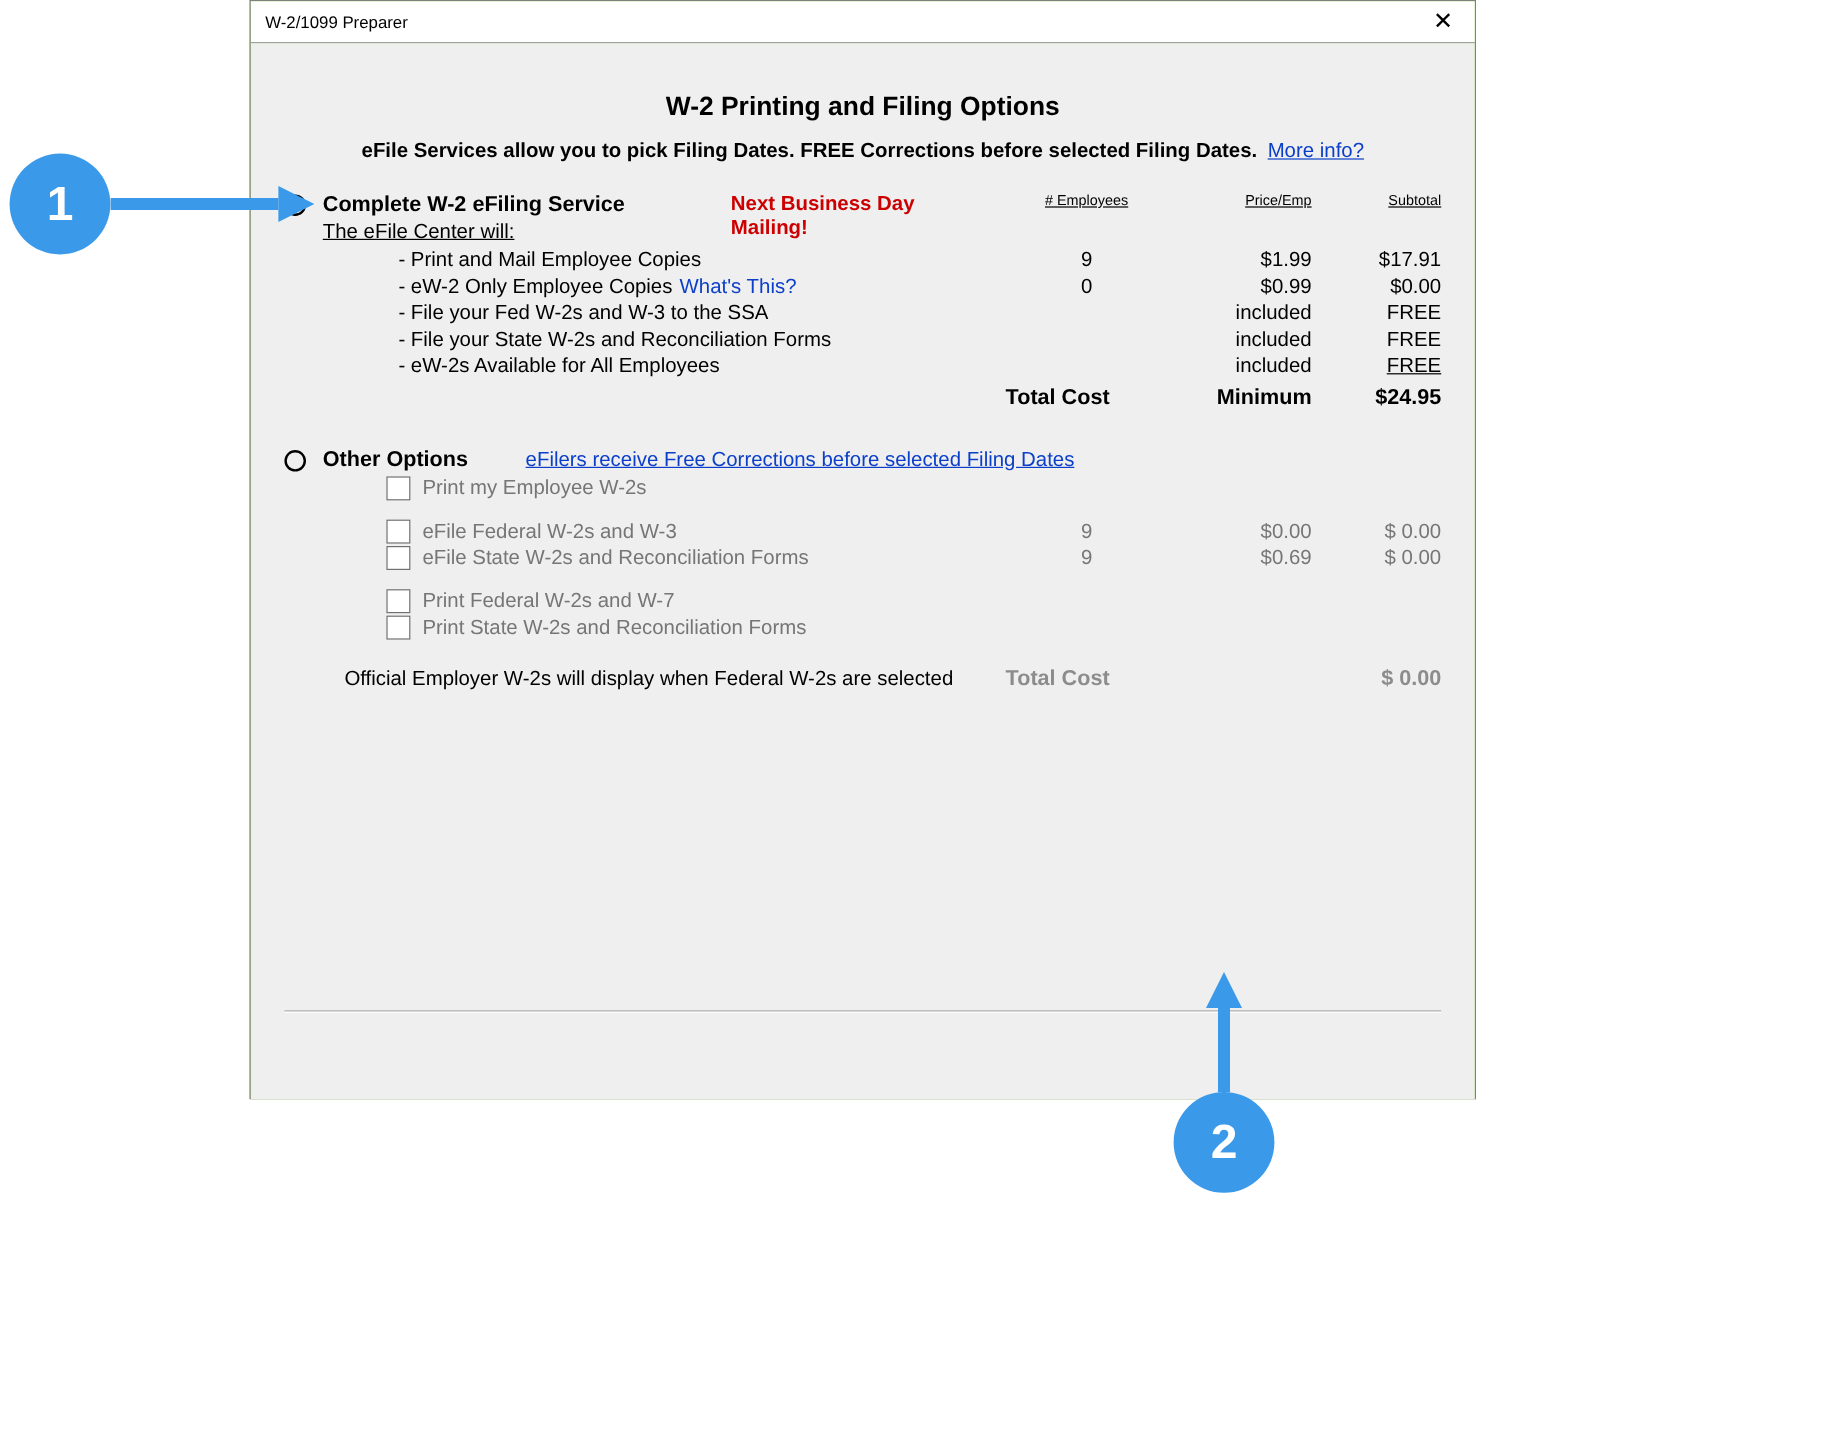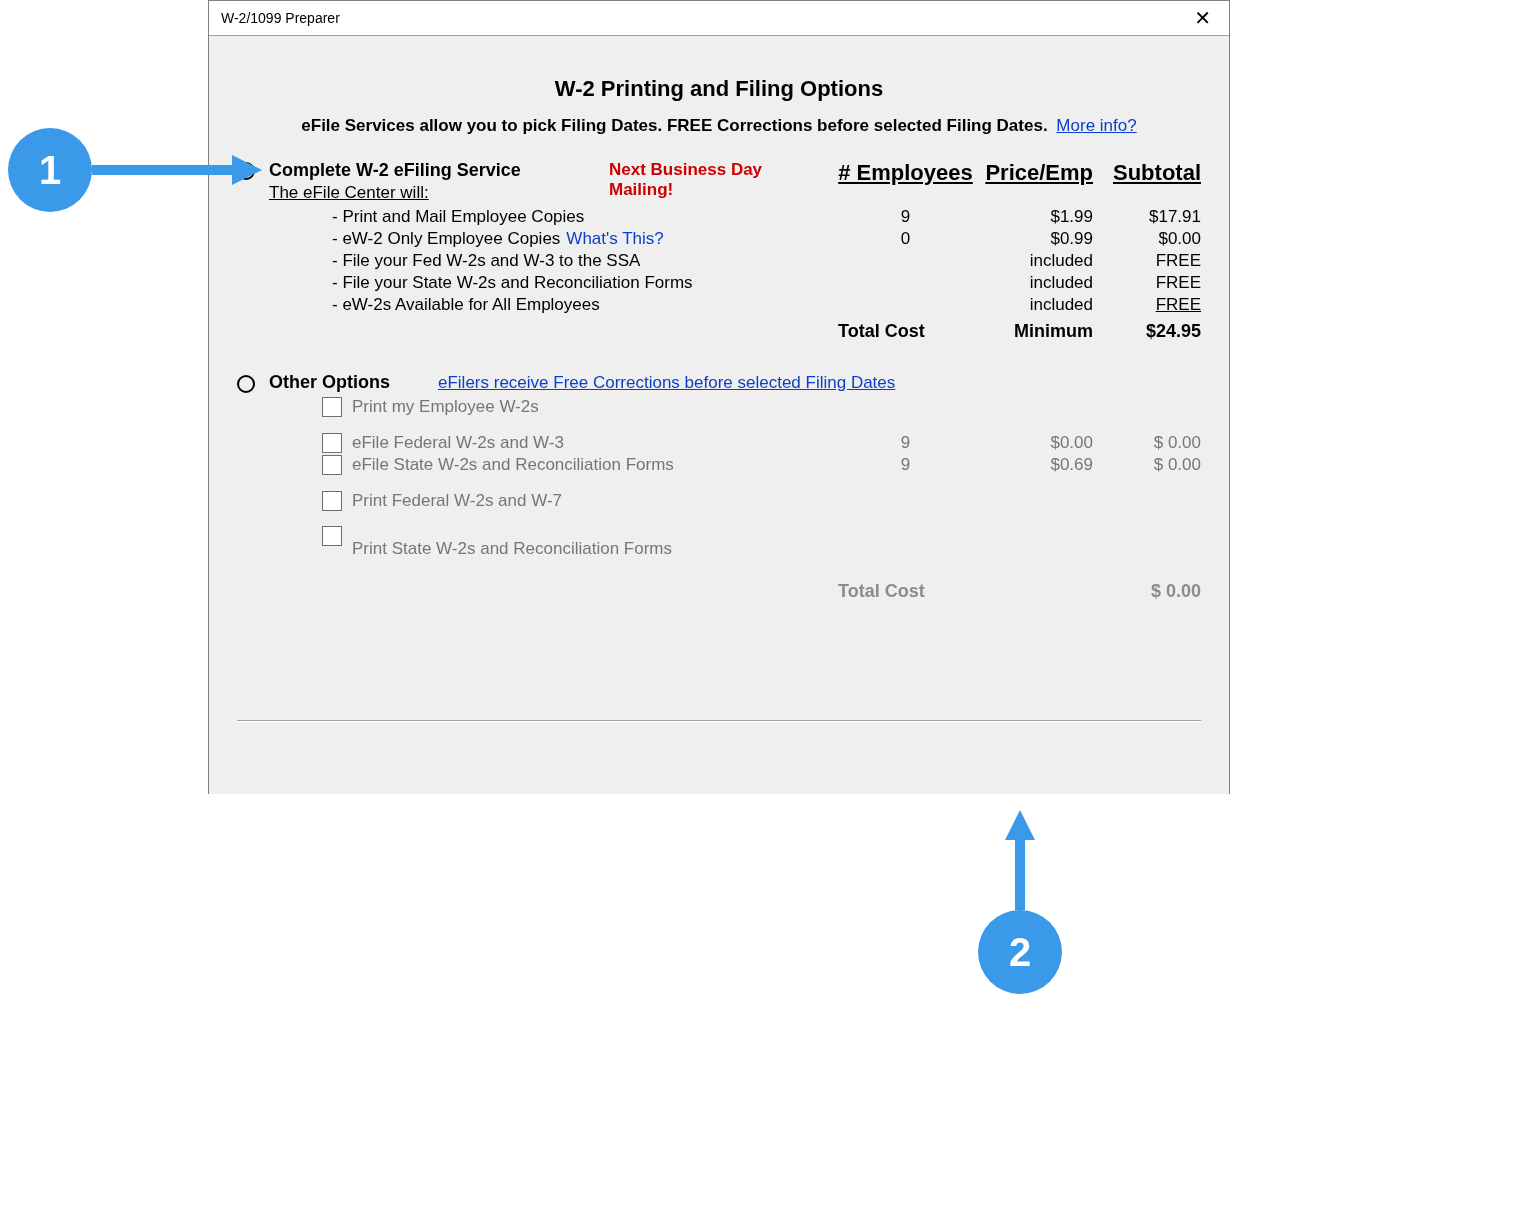--- a/index.html
+++ b/index.html
@@ -11,21 +11,21 @@
     color: #000;
     width: 1518px;
     height: 1207px;
     position: relative;
   }
   .window {
     position: absolute;
     left: 208px;
     top: 0;
     width: 1022px;
-    height: 794px;
+    height: 916px;
     border: 1px solid #808080;
     background: #84cc16;
     box-sizing: border-box;
   }
   .titlebar {
     height: 34px;
     display: flex;
     align-items: center;
     justify-content: space-between;
     padding: 0 12px;
@@ -107,23 +107,23 @@
     font-size: 17px;
     font-weight: normal;
   }
   .nbd {
     color: #cc0000;
     font-weight: bold;
     font-size: 17px;
     line-height: 1.15;
   }
   .hdr-emp, .hdr-price, .hdr-sub {
-    font-weight: bold;
+    font-weight: normal;
     text-decoration: underline;
-    font-size: 22px;
+    font-size: 12px;
   }
   .col-head-wrap {
     display: flex;
     margin-left: auto;
   }
   .col1 { width: 135px; text-align: center; }
   .col2 { width: 120px; text-align: right; padding-right: 8px;}
   .col3 { width: 100px; text-align: right; }
   .line-items {
     margin-left: 85px;
@@ -363,28 +363,29 @@
             <div class="gap"></div>
             <div class="line gray">
               <div class="chk"></div>
               <div class="desc" style="text-indent: 0px; margin-left: 0px; padding-left: 0px;">Print Federal W-2s and W-7</div>
               <div class="col1"></div>
               <div class="col2"></div>
               <div class="col3"></div>
             </div>
             <div class="line gray">
               <div class="chk"></div>
-              <div class="desc" style="text-indent: 0px; margin-left: 0px; padding-left: 0px; margin-top: 26px;">Print State W-2s and Reconciliation Forms</div>
+              <div class="desc" style="text-indent: 0px; margin-left: 0px; padding-left: 0px;">Print State W-2s and Reconciliation Forms</div>
               <div class="col1"></div>
               <div class="col2"></div>
               <div class="col3"></div>
             </div>
           </div>
 
         <div style="display:flex; align-items:baseline;">
+          <div class="note">Official Employer W-2s will display when Federal W-2s are selected</div>
           <div class="total-row gray" style="flex:1; margin-top:20px;">
             <div class="tc-label">Total Cost</div>
             <div class="min"></div>
             <div class="tot">$ 0.00</div>
           </div>
         </div>
       </div>
 
     </div>
 

